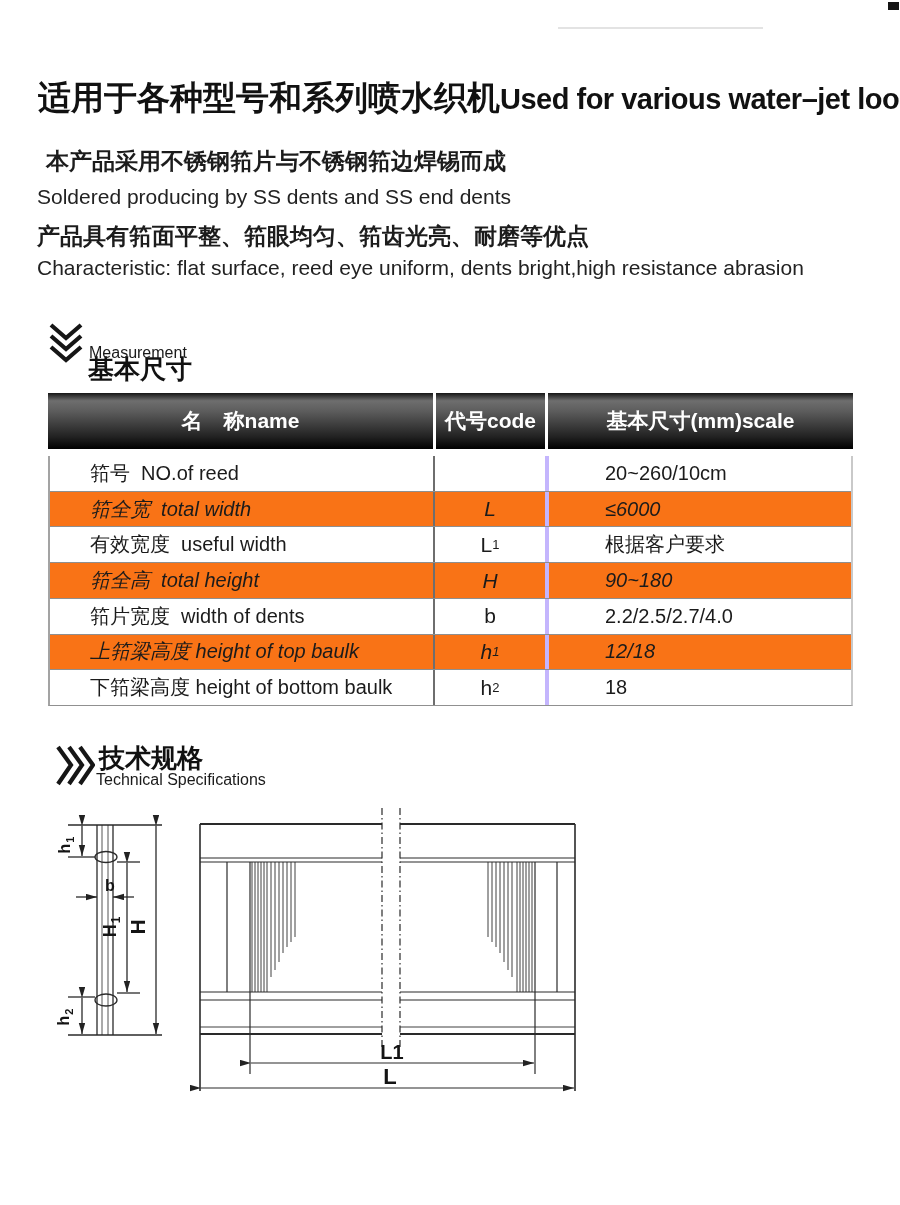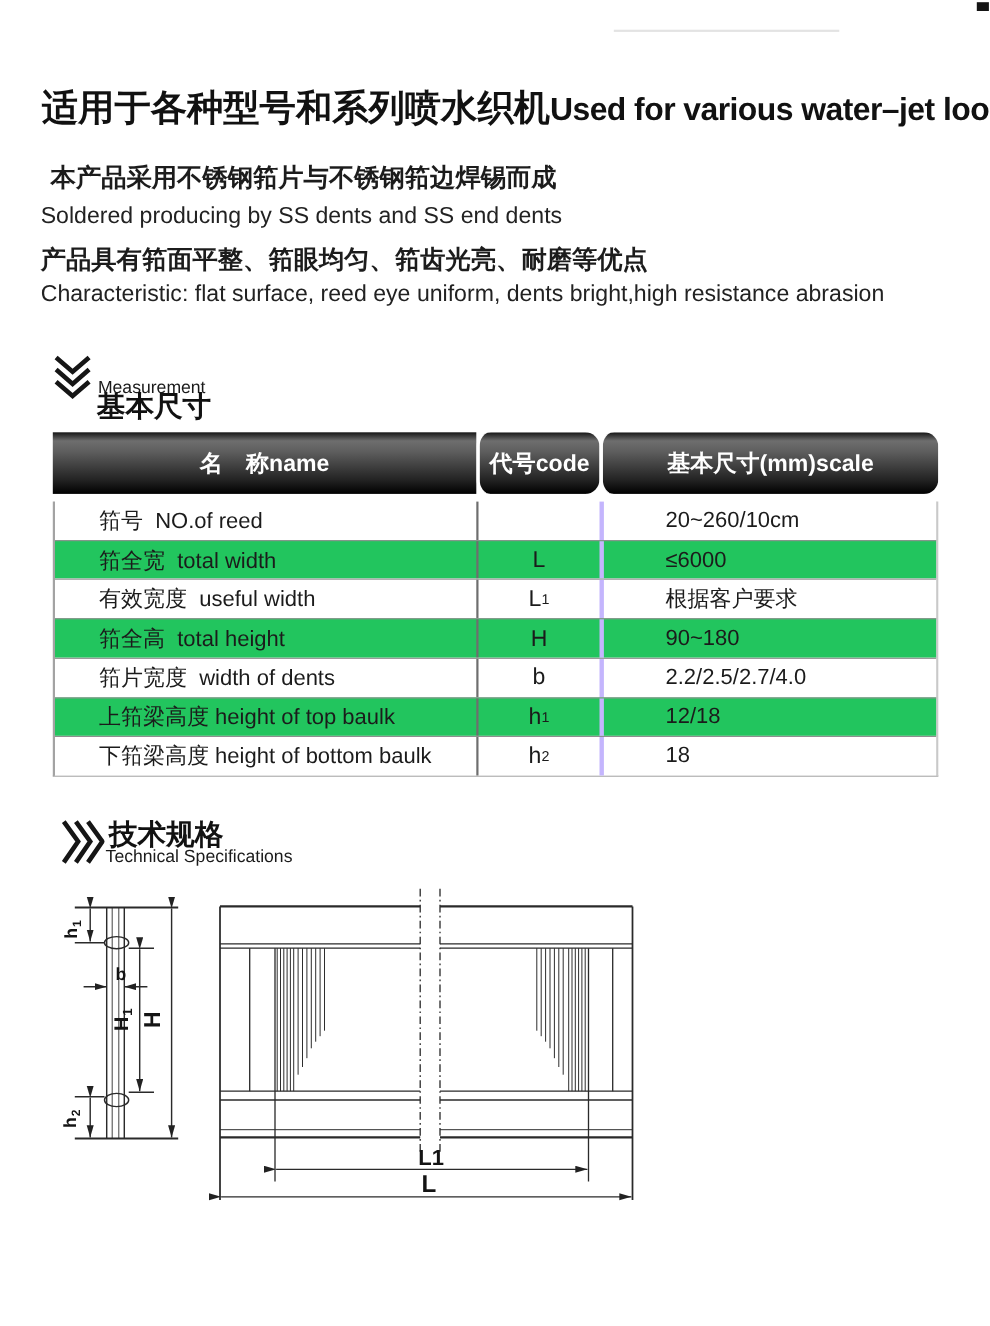--- a/index.html
+++ b/index.html
@@ -25,26 +25,26 @@
   .sec-icon{position:absolute;}
   .sec-title-cn{position:absolute;margin:0;font-size:26px;font-weight:bold;color:#111;white-space:nowrap;}
   .sec-title-en{position:absolute;margin:0;font-size:16px;font-weight:normal;color:#1a1a1a;white-space:nowrap;}
 
   
   #meas-table{position:absolute;left:48px;top:393px;width:805px;}
   .thead{display:grid;grid-template-columns:385px 112px 308px;height:56px;}
   .thead .hcell{background:linear-gradient(180deg,#161616 0%,#6e6e6e 14%,#5d5d5d 32%,#222 78%,#000 100%);
     color:#fff;font-weight:bold;font-size:21px;display:flex;align-items:center;justify-content:center;
     white-space:pre;}
-  .thead .hcell + .hcell{border-left:3px solid #ffffff;border-radius:13px;}
+  .thead .hcell + .hcell{border-left:3px solid #ffffff;}
   .tbody{margin-top:7px;height:250px;display:flex;flex-direction:column;
     border-left:2px solid #a3a3a3;border-right:2px solid #c9c9c9;border-bottom:1px solid #909090;box-sizing:border-box;}
   .trow{flex:1;display:grid;grid-template-columns:383px 112px 1fr;background:#ffffff;}
   .trow + .trow{border-top:1px solid #8f8f8f;}
-  .trow.alt{background:#22c55e;}
+  .trow.alt{background:#f97316;font-style:italic;}
   .cell{display:flex;align-items:center;font-size:20px;color:#1b1b1b;white-space:pre;}
   .cell.name{padding-left:40px;}
   .cell.code{justify-content:center;border-left:2px solid #6e6e6e;font-size:21px;}
   .cell.value{padding-left:56px;border-left:4px solid #c4b5fd;}
   .cell.code sub{font-size:13px;}
 
   
   #diagram{position:absolute;left:40px;top:795px;width:560px;height:300px;}
   #diagram line, #diagram path.stroke, #diagram ellipse, #diagram polyline{stroke:#2a2a2a;fill:none;}
   #diagram text{fill:#141414;font-family:"Liberation Sans","DejaVu Sans",sans-serif;}

